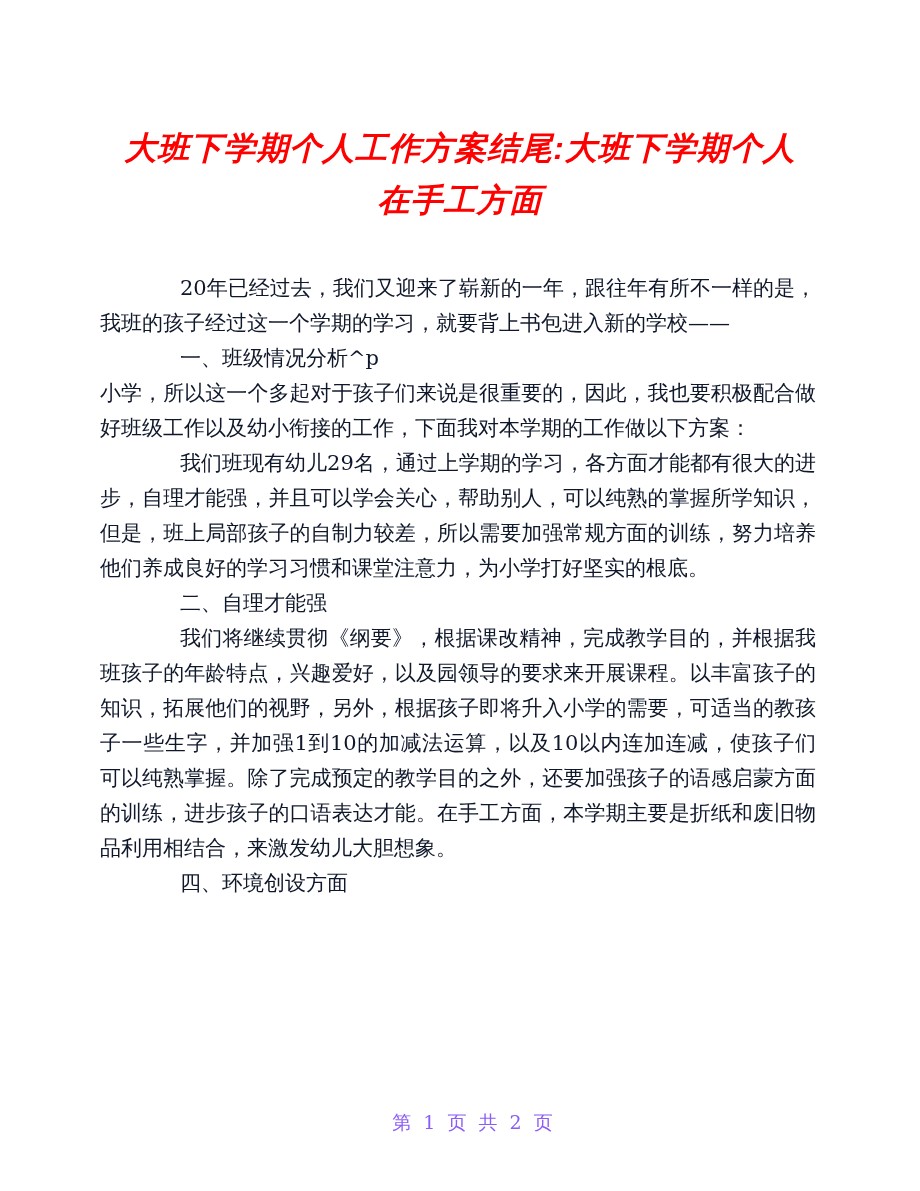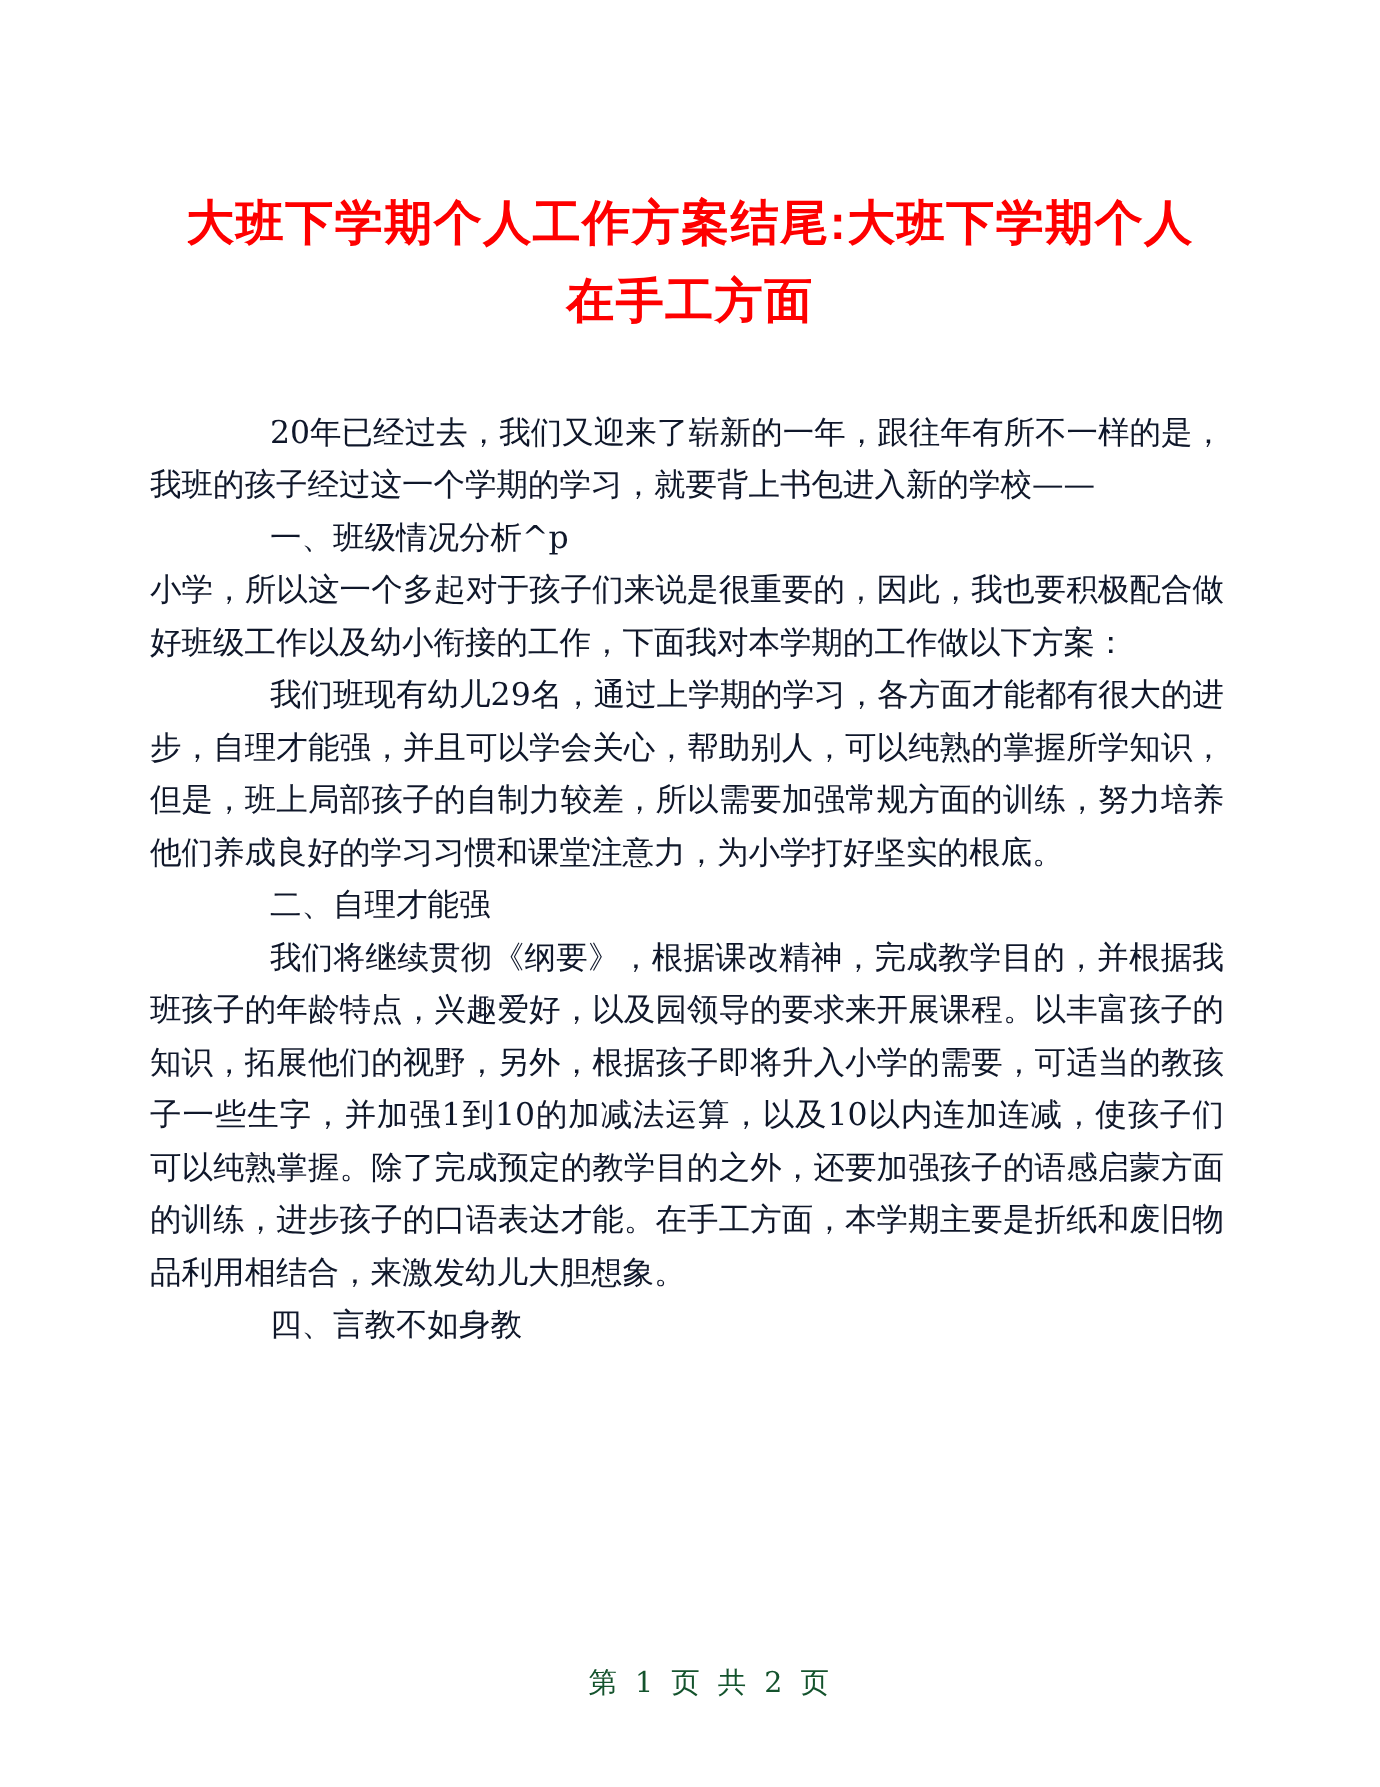--- a/index.html
+++ b/index.html
@@ -20,20 +20,21 @@
     left: 70px;
     right: 70px;
     margin: 0;
     text-align: center;
     color: #fe0000;
     font-family: "Liberation Sans", "DejaVu Sans", sans-serif;
     font-weight: 700;
     font-size: 32px;
     line-height: 52px;
     letter-spacing: 1px;
+    font-style: italic;
   }
   .title-line {
     display: block;
   }
   .doc-body {
     position: absolute;
     top: 271px;
     left: 100px;
     width: 716px;
   }
@@ -52,41 +53,41 @@
   .page-footer {
     position: absolute;
     left: 0;
     right: 0;
     top: 1109px;
     text-align: center;
     font-family: "DejaVu Serif", "Liberation Serif", serif;
     font-size: 19px;
     line-height: 26px;
     letter-spacing: 3px;
-    color: #14532d;
+    color: #8b5cf6;
     margin-left: 28px;
   }
 </style>
 </head>
 <body>
 
 <div class="page">
 
   <h1 class="doc-title">
     <span class="title-line">大班下学期个人工作方案结尾:大班下学期个人</span>
     <span class="title-line">在手工方面</span>
   </h1>
 
   <div class="doc-body">
     <p class="para indent">20年已经过去，我们又迎来了崭新的一年，跟往年有所不一样的是，我班的孩子经过这一个学期的学习，就要背上书包进入新的学校——</p>
     <p class="para indent">一、班级情况分析^p</p>
     <p class="para">小学，所以这一个多起对于孩子们来说是很重要的，因此，我也要积极配合做好班级工作以及幼小衔接的工作，下面我对本学期的工作做以下方案：</p>
     <p class="para indent">我们班现有幼儿29名，通过上学期的学习，各方面才能都有很大的进步，自理才能强，并且可以学会关心，帮助别人，可以纯熟的掌握所学知识，但是，班上局部孩子的自制力较差，所以需要加强常规方面的训练，努力培养他们养成良好的学习习惯和课堂注意力，为小学打好坚实的根底。</p>
     <p class="para indent">二、自理才能强</p>
     <p class="para indent">我们将继续贯彻《纲要》，根据课改精神，完成教学目的，并根据我班孩子的年龄特点，兴趣爱好，以及园领导的要求来开展课程。以丰富孩子的知识，拓展他们的视野，另外，根据孩子即将升入小学的需要，可适当的教孩子一些生字，并加强1到10的加减法运算，以及10以内连加连减，使孩子们可以纯熟掌握。除了完成预定的教学目的之外，还要加强孩子的语感启蒙方面的训练，进步孩子的口语表达才能。在手工方面，本学期主要是折纸和废旧物品利用相结合，来激发幼儿大胆想象。</p>
-    <p class="para indent">四、言教不如身教</p>
+    <p class="para indent">四、环境创设方面</p>
   </div>
 
   <div class="page-footer">
     <span>第 1 页 共 2 页</span>
   </div>
 
 </div>
 
 </body></html>

